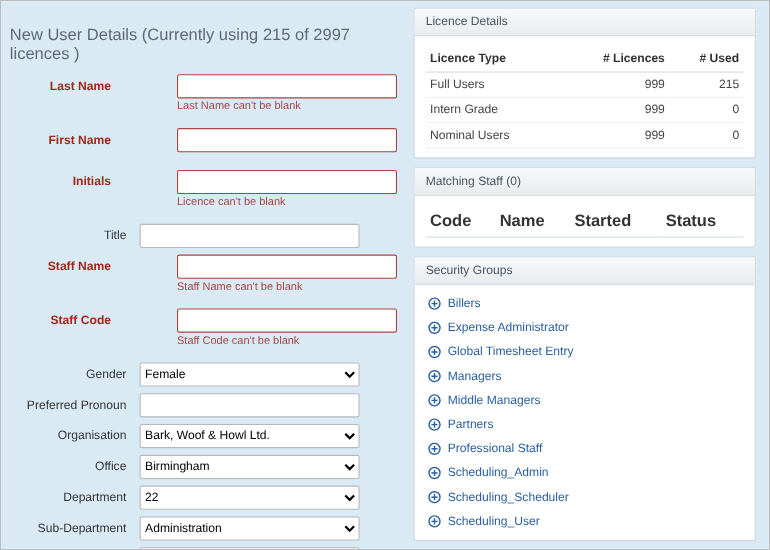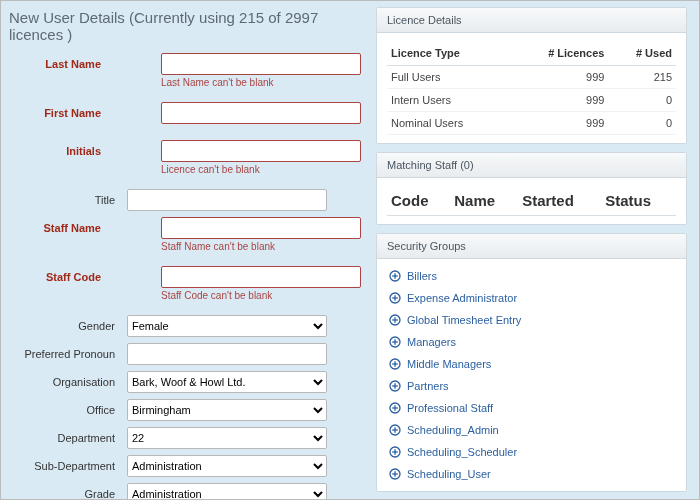--- a/index.html
+++ b/index.html
@@ -14,20 +14,21 @@
   }
   .layout {
     display: flex;
     height: 100%;
     background: #daeaf4;
   }
   .left-col {
     width: 360px;
     padding: 6px 0 0 6px;
     overflow-y: auto;
+    margin-top: 14px;
   }
   .right-col {
     width: 334px;
     padding: 6px 8px 0 15px;
     overflow-y: auto;
     display: flex;
     flex-direction: column;
     gap: 8px;
   }
   .page-title {
@@ -218,21 +219,21 @@
               <th class="num"># Used</th>
             </tr>
           </thead>
           <tbody id="licence-rows">
               <tr>
                 <td>Full Users</td>
                 <td class="num">999</td>
                 <td class="num">215</td>
               </tr>
               <tr>
-                <td>Intern Users</td>
+                <td>Intern Grade</td>
                 <td class="num">999</td>
                 <td class="num">0</td>
               </tr>
               <tr>
                 <td>Nominal Users</td>
                 <td class="num">999</td>
                 <td class="num">0</td>
               </tr>
             </tbody>
         </table>

